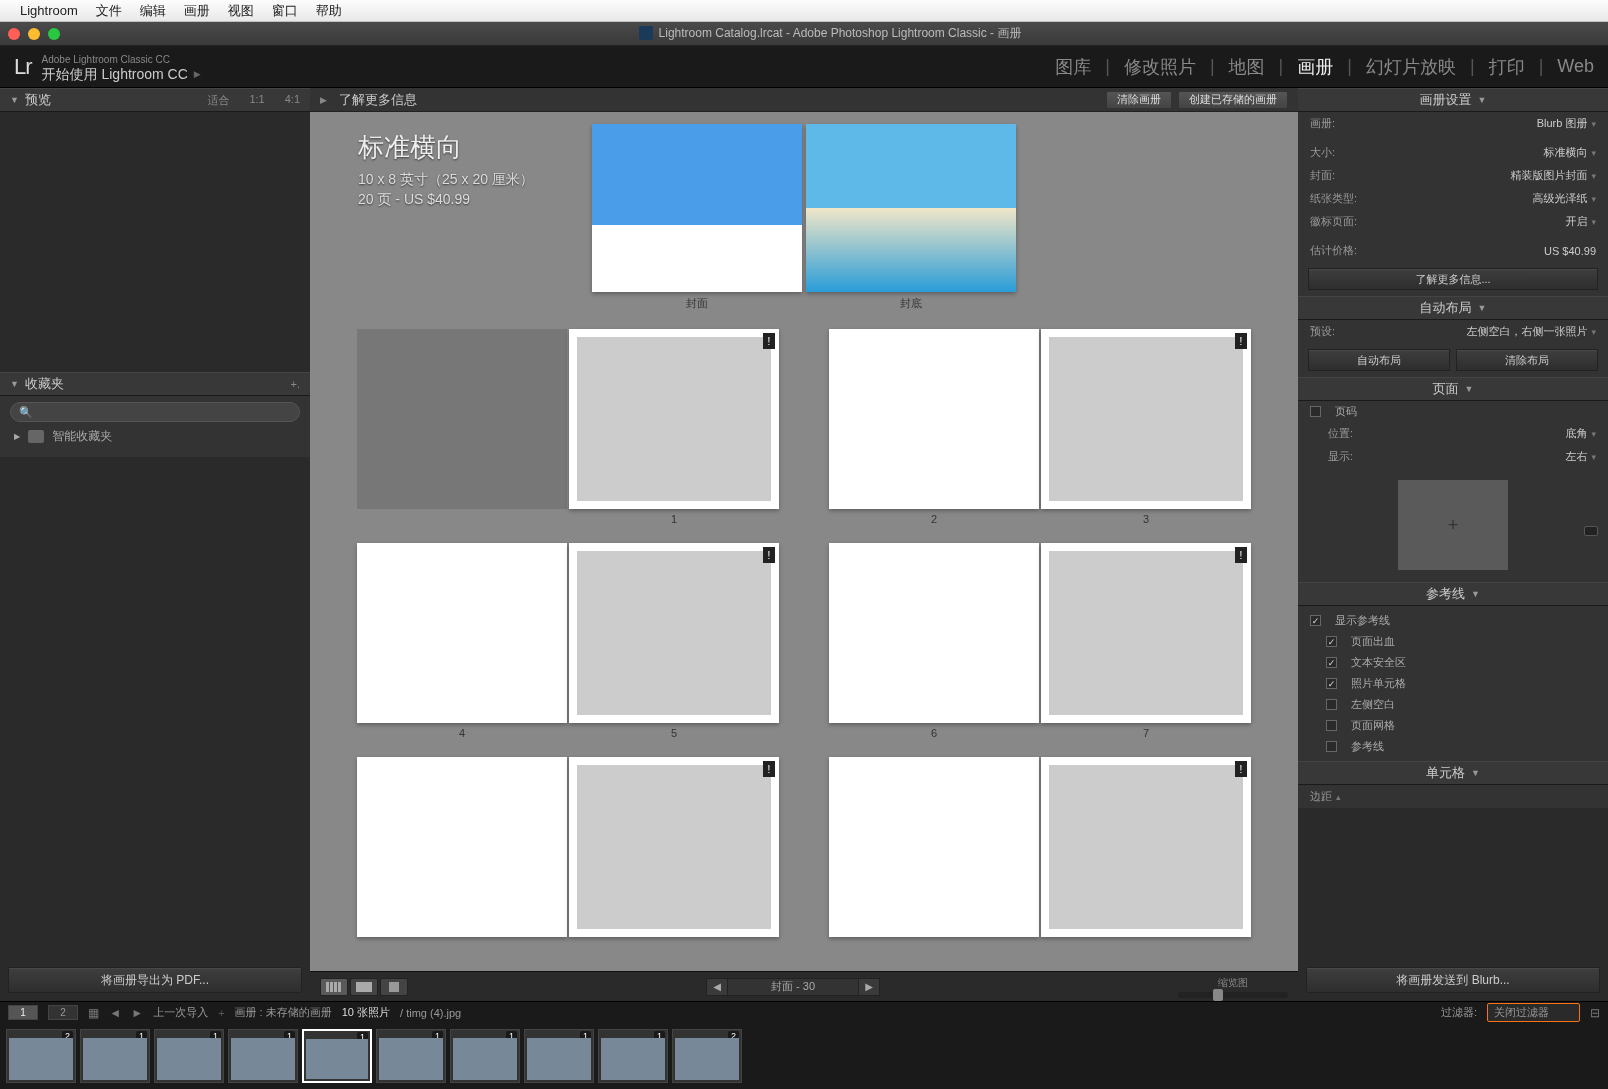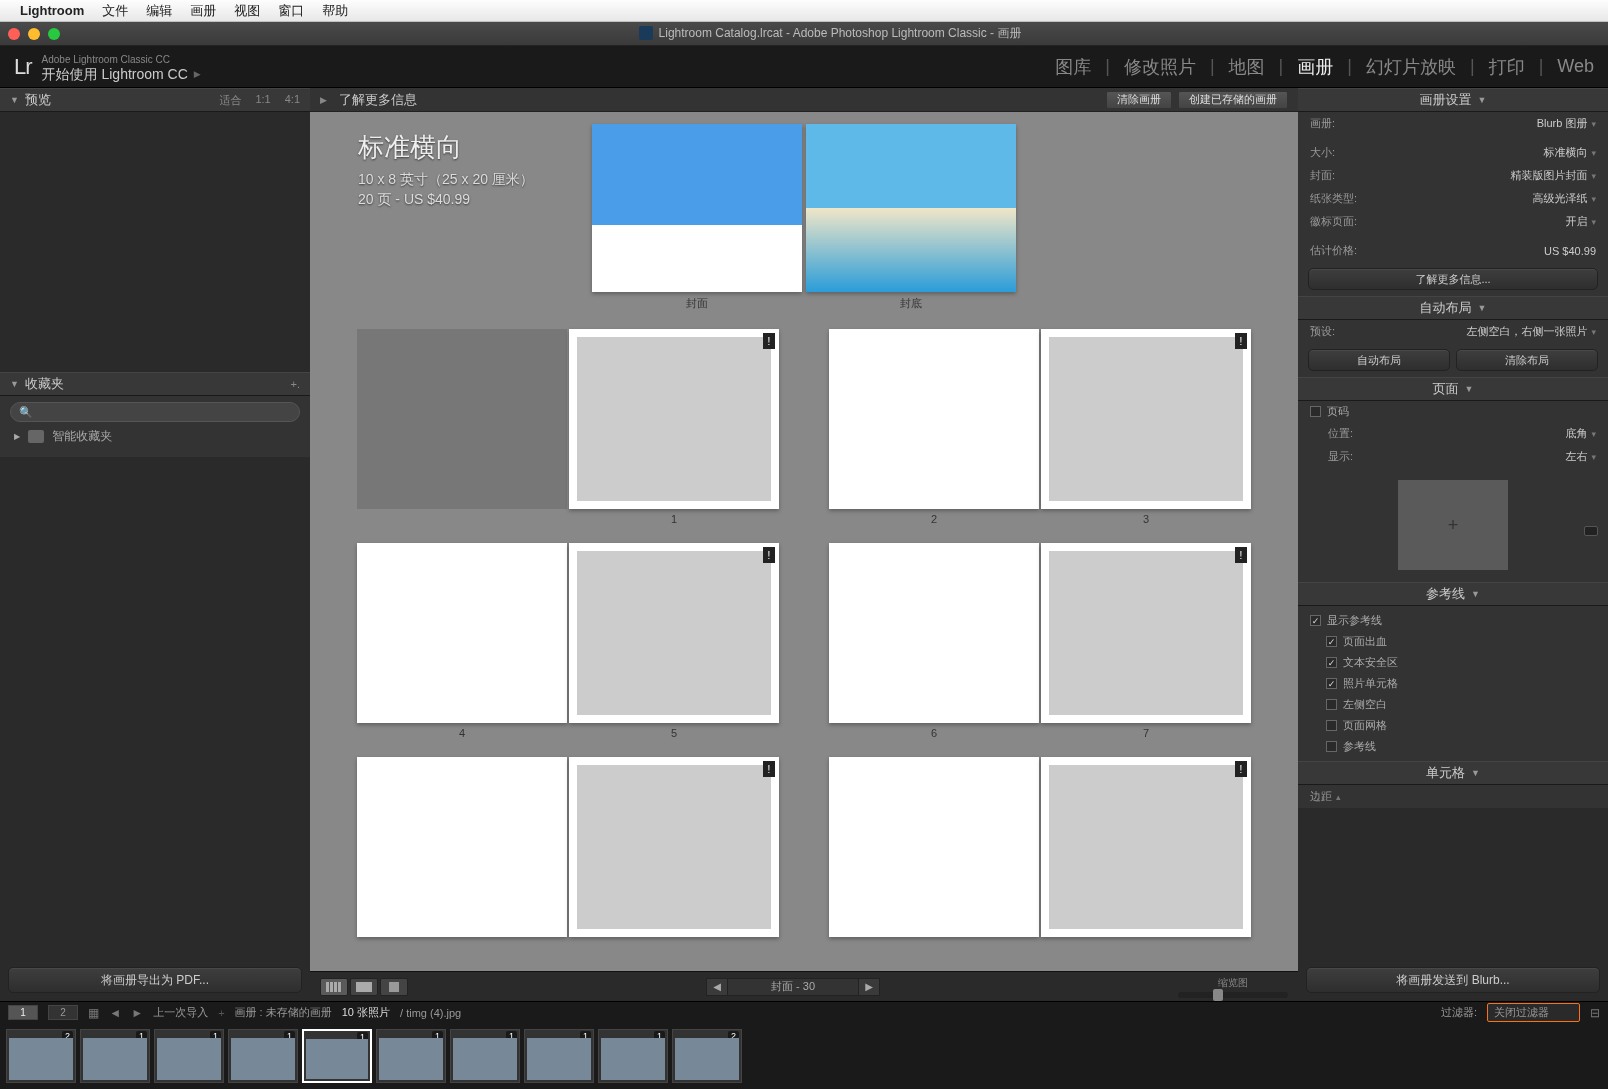--- a/index.html
+++ b/index.html
@@ -1,20 +1,20 @@
 <!DOCTYPE html>
 <html><head>
 <meta charset="utf-8">
 <style>
 *{margin:0;padding:0;box-sizing:border-box;font-family:-apple-system,"Helvetica Neue",Arial,sans-serif;-webkit-font-smoothing:antialiased}
 body{width:1608px;height:1089px;background:#393939;overflow:hidden;color:#999;font-size:12px}
 .mac-menubar{height:22px;background:linear-gradient(#fdfdfd,#e8e8e8);display:flex;align-items:center;padding:0 8px;font-size:13px;color:#222;border-bottom:1px solid #c0c0c0}
 .apple-logo{font-size:14px;margin-right:12px}
 .mac-menubar .mi{margin-right:18px;cursor:default}
-.mac-menubar .mi.bold{font-weight:700}
+.mac-menubar .mi.bold{font-weight:400}
 .titlebar{height:24px;background:linear-gradient(#4a4a4a,#3a3a3a);display:flex;align-items:center;padding:0 8px;border-bottom:1px solid #222}
 .traffic{display:flex;gap:8px}
 .dot{width:12px;height:12px;border-radius:50%}
 .dot.r{background:#ff5f57}.dot.y{background:#febc2e}.dot.g{background:#28c840}
 .titlebar .title{flex:1;text-align:center;color:#bbb;font-size:12px}
 .titlebar .title::before{content:"";display:inline-block;width:14px;height:14px;background:#1a3a5a;border-radius:2px;margin-right:6px;vertical-align:-3px}
 .app-header{height:42px;background:#1a1a1a;display:flex;align-items:center;border-bottom:1px solid #000;padding:0 14px}
 .lr-logo{font-size:22px;font-weight:300;color:#ddd;margin-right:10px;letter-spacing:-1px}
 .app-header .id-block{display:flex;flex-direction:column;line-height:14px}
 .id-block .line1{font-size:10px;color:#888}
@@ -22,31 +22,31 @@
 .id-block .line2::after{content:"▶";font-size:9px;color:#666}
 .module-picker{margin-left:auto;display:flex;align-items:center;gap:14px;font-size:18px;color:#888}
 .module-picker .sep{color:#555}
 .module-picker .mp{cursor:pointer}
 .module-picker .mp.active{color:#eee}
 .main{display:flex;height:913px}
 .left-panel,.right-panel{width:310px;background:#2a2a2a;display:flex;flex-direction:column}
 .center-col{flex:1;display:flex;flex-direction:column;background:#393939}
 .panel-header{height:24px;background:#383838;border-top:1px solid #444;border-bottom:1px solid #1a1a1a;display:flex;align-items:center;padding:0 10px;color:#ccc;font-size:13px}
 .panel-header .tri{font-size:9px;margin-right:6px;color:#999}
-.panel-header .right{margin-left:auto;display:flex;gap:14px;font-size:11px;color:#888}
+.panel-header .right{margin-left:auto;display:flex;gap:20px;font-size:11px;color:#888}
 .panel-header.right-align{justify-content:center}
 .panel-header.right-align .tri{margin-left:6px;margin-right:0}
 .preview-box{flex:0 0 260px;background:#2a2a2a}
 .panel-body{background:#333;padding:6px 10px}
 .search-box{height:20px;background:#444;border:1px solid #555;border-radius:10px;padding:0 8px;color:#777;font-size:11px;display:flex;align-items:center;gap:4px}
 .fav-row{display:flex;align-items:center;gap:8px;padding:6px 4px;color:#aaa;font-size:12px}
 .fav-row .tri{font-size:8px}
 .fav-row .ficon{width:16px;height:13px;background:#666;border-radius:2px}
 .left-bottom{margin-top:auto}
-.btn{height:26px;background:linear-gradient(#3e3e3e,#2e2e2e);border:1px solid #222;border-radius:5px;color:#ccc;font-size:12px;display:flex;align-items:center;justify-content:center;box-shadow:inset 0 1px 0 rgba(255,255,255,.06)}
+.btn{height:26px;background:linear-gradient(#3e3e3e,#2e2e2e);border:1px solid #222;border-radius:0;color:#ccc;font-size:12px;display:flex;align-items:center;justify-content:center;box-shadow:inset 0 1px 0 rgba(255,255,255,.06)}
 .sub-toolbar{height:24px;background:#333;border-bottom:1px solid #222;display:flex;align-items:center;padding:0 10px;gap:8px}
 .sub-toolbar .crumb-tri{font-size:9px;color:#888;margin-right:4px}
 .sub-toolbar .crumb{color:#ccc;font-size:13px}
 .sub-toolbar .btn-sm{height:18px;padding:0 10px;background:linear-gradient(#555,#444);border:1px solid #333;border-radius:2px;font-size:11px;color:#ddd}
 .workspace{flex:1;background:#888;padding:10px 30px;overflow:hidden;position:relative}
 .book-title{position:absolute;top:18px;left:48px;color:#eee;text-shadow:0 1px 2px rgba(0,0,0,.6)}
 .book-title .t1{font-size:26px;font-weight:300;margin-bottom:4px}
 .book-title .t2,.book-title .t3{font-size:14px;color:#ddd;line-height:20px}
 .cover-row{display:flex;justify-content:center;gap:4px;margin-top:2px;margin-bottom:18px}
 .cover-wrap{display:flex;flex-direction:column;align-items:center;gap:4px}
@@ -73,21 +73,21 @@
 .thumb-size .lbl{font-size:10px;color:#888}
 .slider{width:110px;height:6px;background:#222;border-radius:3px;position:relative}
 .slider .knob{position:absolute;top:-3px;left:35px;width:10px;height:12px;background:#888;border-radius:2px}
 .right-panel .prop-group{background:#333}
 .prop-row{display:flex;align-items:center;padding:4px 12px;font-size:11px}
 .prop-row .k{color:#999}
 .prop-row .v{margin-left:auto;color:#ccc}
 .prop-row .chev{font-size:9px;color:#777;margin-left:4px}
 .btn-row{display:flex;gap:6px;padding:6px 10px}
 .btn-row .btn{flex:1;height:22px;font-size:11px}
-.chk-row{display:flex;align-items:center;gap:6px;padding:3px 12px;font-size:11px;color:#aaa}
+.chk-row{display:flex;align-items:center;gap:14px;padding:3px 12px;font-size:11px;color:#aaa}
 .chk{width:11px;height:11px;border:1px solid #666;background:#2a2a2a;display:flex;align-items:center;justify-content:center;font-size:9px;color:#ddd}
 .cell-preview{width:110px;height:90px;background:#5a5a5a;margin:12px auto;display:flex;align-items:center;justify-content:center;color:#333;font-size:18px}
 .footer-bar{height:22px;background:#1a1a1a;border-top:1px solid #000;display:flex;align-items:center;padding:0 8px;gap:10px;font-size:11px;color:#999}
 .footer-bar .tab{width:30px;height:15px;background:#333;border:1px solid #444;display:flex;align-items:center;justify-content:center;font-size:10px}
 .footer-bar .tab.active{background:#555;color:#eee}
 .footer-bar .ficon{font-size:12px;color:#777}
 .filmstrip{height:66px;background:#1a1a1a;display:flex;align-items:center;padding:4px 6px;gap:4px}
 .thumb{width:70px;height:54px;background:#333;border:1px solid #444;position:relative}
 .thumb.sel{border:2px solid #fff}
 .thumb .tb{position:absolute;top:1px;right:2px;color:#fff;font-size:9px;background:rgba(0,0,0,.5);padding:0 3px;border-radius:2px}

